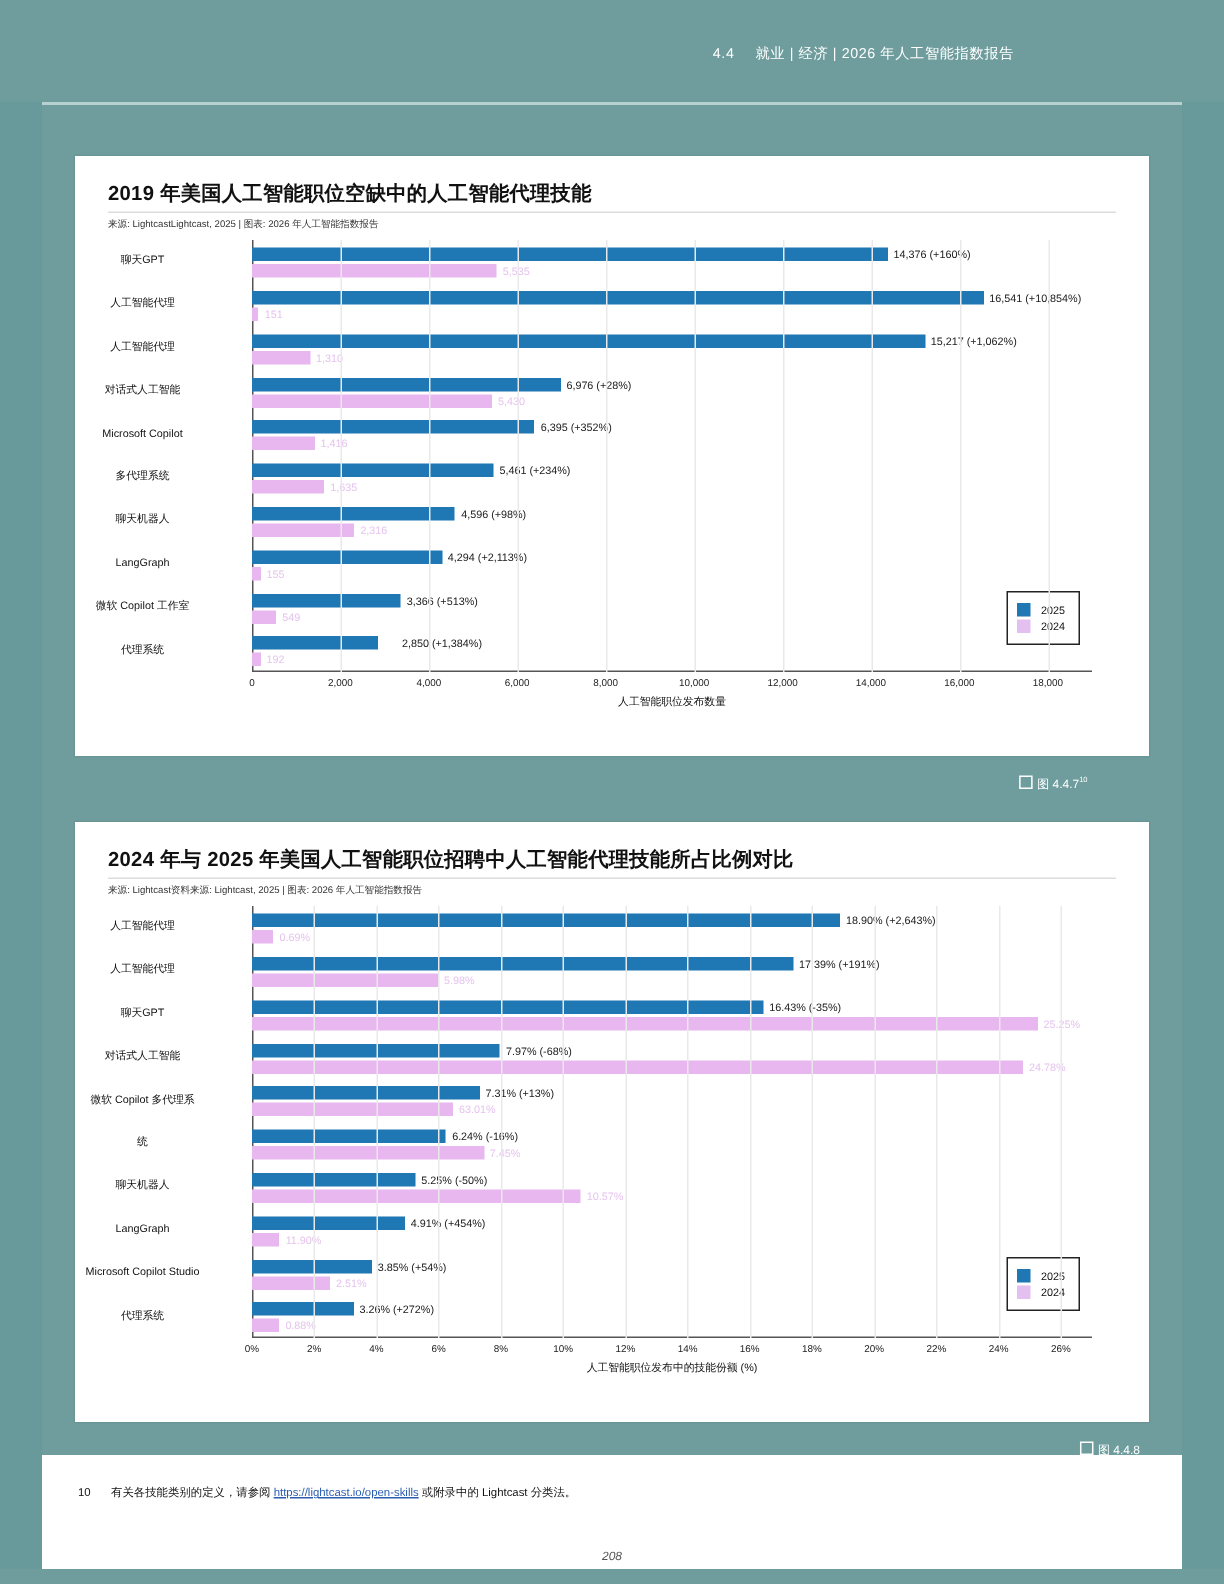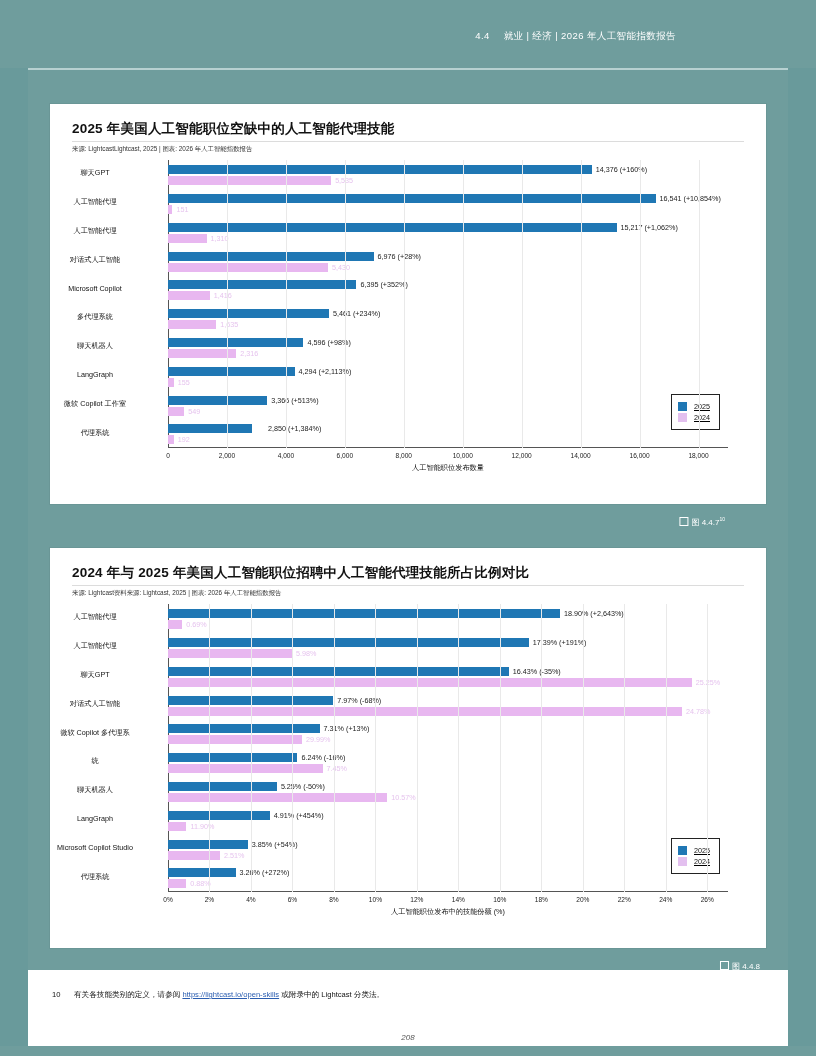--- a/index.html
+++ b/index.html
@@ -84,21 +84,21 @@
   }
   .xaxis-title{
     position:absolute;top:100%;margin-top:15px;left:50%;
     transform:translateX(-50%);
     font-size:7.2px;color:#111;white-space:nowrap;
   }
   .legend{
     position:absolute;border:1.2px solid #222;background:#fff;
     padding:5px 9px 5px 6px;
   }
-  .legend-row{display:flex;align-items:center;margin:2px 0;text-decoration:underline;}
+  .legend-row{display:flex;align-items:center;margin:2px 0;}
   .legend-swatch{width:9px;height:9px;margin-right:7px;display:inline-block;}
   .legend-swatch.s2025{background:#1f77b4;}
   .legend-swatch.s2024{background:#e3c0ef;}
   .legend-text{font-size:7.2px;color:#111;}
   .fig-caption{
     position:absolute;color:#ffffff;font-size:8px;white-space:nowrap;
   }
   .fig-caption .sup{font-size:5px;vertical-align:super;}
   .fig-icon{
     display:inline-block;width:7px;height:7px;border:1.1px solid #fff;
@@ -127,21 +127,21 @@
   <div class="page-inner"></div>
 
   <div class="header">
     <div class="header-text">
       <span class="header-num">4.4</span><span>就业 | 经济 | 2026 年人工智能指数报告</span>
     </div>
   </div>
   <div class="header-rule"></div>
 
   <div class="card" id="card1">
-    <div class="card-title">2025 年美国人工智能职位空缺中的人工智能代理技能</div>
+    <div class="card-title">2019 年美国人工智能职位空缺中的人工智能代理技能</div>
     <div class="title-rule"></div>
     <div class="card-source">来源: LightcastLightcast, 2025 | 图表: 2026 年人工智能指数报告</div>
     <div class="plot" id="plot1">
       <div class="plot-frame"></div>
         <div class="rowgroup" style="top: 259.2px; height: 28.8px;">
           <div class="cat-label" style="top: 8.4px;">代理系统</div>
           <div class="bar b2025" style="left: 0px; top: 5.184px; width: 84px;"></div>
           <div class="bar-label l2025" style="left: 88px; top: 5.184px; margin-left: 12px;">2,850 (+1,384%)</div>
           <div class="bar b2024" style="left: 0px; top: 16.184px; width: 5.65895px;"></div>
           <div class="bar-label l2024" style="left: 9.65895px; top: 16.184px;">192</div>
@@ -284,21 +284,21 @@
           <div class="bar b2025" style="left: 0px; top: 5.184px; width: 129.422px;"></div>
           <div class="bar-label l2025" style="left: 133.422px; top: 5.184px;">6.24% (-16%)</div>
           <div class="bar b2024" style="left: 0px; top: 16.184px; width: 154.519px;"></div>
           <div class="bar-label l2024" style="left: 158.519px; top: 16.184px;">7.45%</div>
         </div>
         <div class="rowgroup" style="top: 115.2px; height: 28.8px;">
           <div class="cat-label" style="top: 8.4px;">微软 Copilot 多代理系</div>
           <div class="bar b2025" style="left: 0px; top: 5.184px; width: 151.615px;"></div>
           <div class="bar-label l2025" style="left: 155.615px; top: 5.184px;">7.31% (+13%)</div>
           <div class="bar b2024" style="left: 0px; top: 16.184px; width: 133.985px;"></div>
-          <div class="bar-label l2024" style="left: 137.985px; top: 16.184px;">29.99%</div>
+          <div class="bar-label l2024" style="left: 137.985px; top: 16.184px;">63.01%</div>
         </div>
         <div class="rowgroup" style="top: 86.4px; height: 28.8px;">
           <div class="cat-label" style="top: 8.4px;">对话式人工智能</div>
           <div class="bar b2025" style="left: 0px; top: 5.184px; width: 165.304px;"></div>
           <div class="bar-label l2025" style="left: 169.304px; top: 5.184px;">7.97% (-68%)</div>
           <div class="bar b2024" style="left: 0px; top: 16.184px; width: 513.956px;"></div>
           <div class="bar-label l2024" style="left: 517.956px; top: 16.184px;">24.78%</div>
         </div>
         <div class="rowgroup" style="top: 57.6px; height: 28.8px;">
           <div class="cat-label" style="top: 8.4px;">聊天GPT</div>

